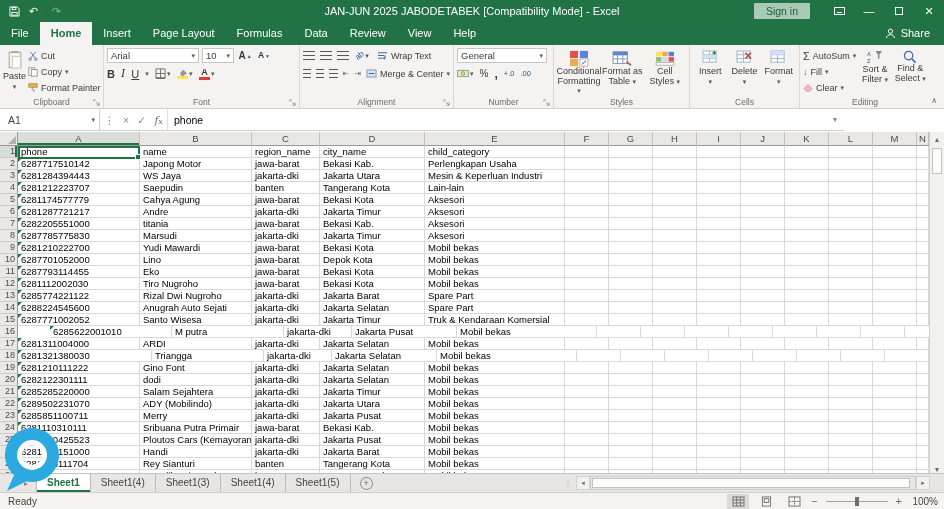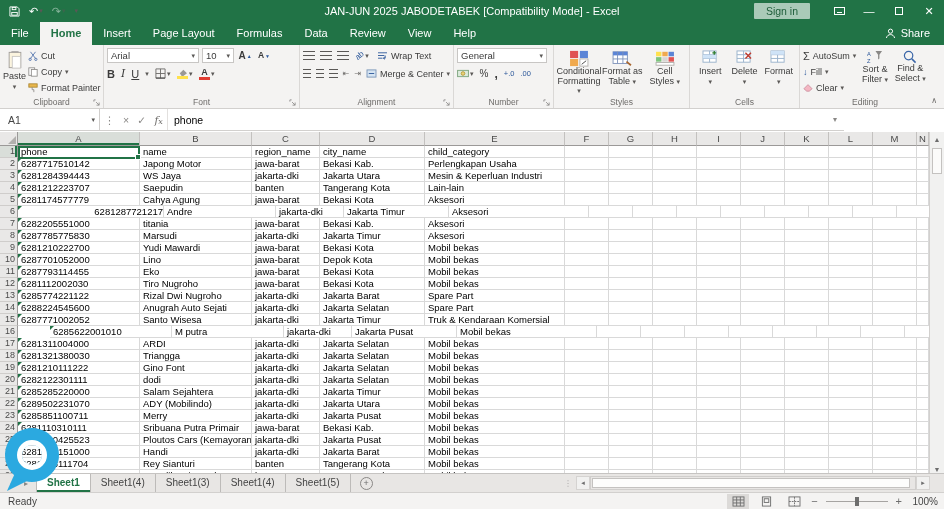--- a/index.html
+++ b/index.html
@@ -601,21 +601,21 @@
           <div class="cell" style="width: 44px;"></div>
           <div class="cell" style="width: 44px;"></div>
           <div class="cell" style="width: 44px;"></div>
           <div class="cell" style="width: 44px;"></div>
           <div class="cell" style="width: 44px;"></div>
           <div class="cell" style="width: 44px;"></div>
           <div class="cell" style="width: 12px;"></div>
         </div>
         <div class="grow">
           <div class="gut">6</div>
-          <div class="cell" style="width: 146px; text-align: right;">6281287721217<span class="tri" style="border-top-color: rgb(33, 115, 70);"></span></div>
+          <div class="cell" style="width: 122px;">6281287721217<span class="tri" style="border-top-color: rgb(33, 115, 70);"></span></div>
           <div class="cell" style="width: 112px;">Andre</div>
           <div class="cell" style="width: 68px;">jakarta-dki</div>
           <div class="cell" style="width: 105px;">Jakarta Timur</div>
           <div class="cell" style="width: 140px;">Aksesori</div>
           <div class="cell" style="width: 44px;"></div>
           <div class="cell" style="width: 44px;"></div>
           <div class="cell" style="width: 44px;"></div>
           <div class="cell" style="width: 44px;"></div>
           <div class="cell" style="width: 44px;"></div>
           <div class="cell" style="width: 44px;"></div>
@@ -805,21 +805,21 @@
           <div class="cell" style="width: 44px;"></div>
           <div class="cell" style="width: 44px;"></div>
           <div class="cell" style="width: 44px;"></div>
           <div class="cell" style="width: 44px;"></div>
           <div class="cell" style="width: 44px;"></div>
           <div class="cell" style="width: 44px;"></div>
           <div class="cell" style="width: 12px;"></div>
         </div>
         <div class="grow">
           <div class="gut">18</div>
-          <div class="cell" style="width: 122px;">6281321380030<span class="tri" style="border-top-color: rgb(33, 115, 70);"></span></div>
+          <div class="cell" style="width: 134px;">6281321380030<span class="tri" style="border-top-color: rgb(33, 115, 70);"></span></div>
           <div class="cell" style="width: 112px;">Triangga</div>
           <div class="cell" style="width: 68px;">jakarta-dki</div>
           <div class="cell" style="width: 105px;">Jakarta Selatan</div>
           <div class="cell" style="width: 140px;">Mobil bekas</div>
           <div class="cell" style="width: 44px;"></div>
           <div class="cell" style="width: 44px;"></div>
           <div class="cell" style="width: 44px;"></div>
           <div class="cell" style="width: 44px;"></div>
           <div class="cell" style="width: 44px;"></div>
           <div class="cell" style="width: 44px;"></div>

